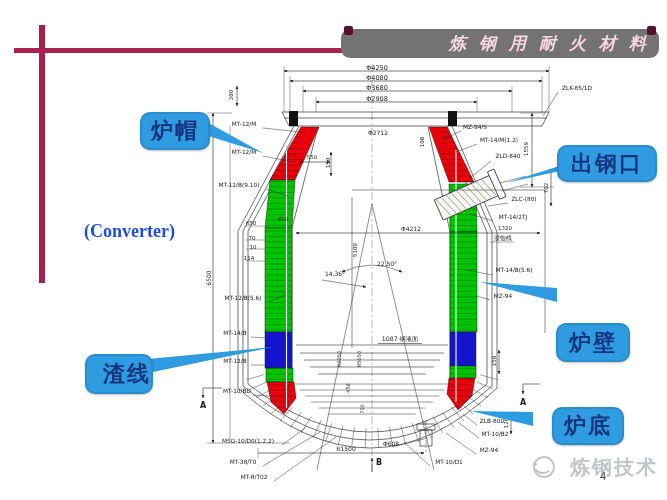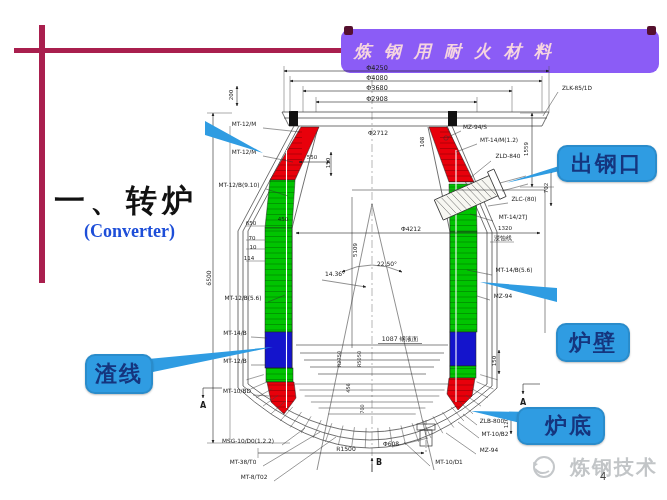--- a/index.html
+++ b/index.html
@@ -1,38 +1,38 @@
 <!DOCTYPE html>
 <html><head>
 <meta charset="utf-8">
 <style>
   html,body{margin:0;padding:0;background:#fff;}
   .slide{position:relative;width:667px;height:500px;background:#ffffff;overflow:hidden;
          font-family:"Liberation Sans",sans-serif;}
   .cross-h{position:absolute;left:14px;top:48px;width:334px;height:5px;background:#A91F4E;}
   .cross-v{position:absolute;left:39px;top:25px;width:6px;height:258px;background:#A91F4E;}
-  .banner{position:absolute;left:341px;top:29px;width:318px;height:44px;background:#8b5cf6;
-          border-radius:9px;display:flex;align-items:center;justify-content:flex-start;}
+  .banner{position:absolute;left:341px;top:29px;width:318px;height:29px;background:#737373;
+          border-radius:9px;display:flex;align-items:center;justify-content:flex-end;}
   .banner-cap{position:absolute;width:9px;height:9px;background:#55102e;border-radius:2px;top:-3px;}
   .banner-cap.left{left:3px;} .banner-cap.right{right:3px;}
   .banner-title{color:#F6D5E0;font-family:"Liberation Serif",serif;font-style:italic;
           font-weight:bold;font-size:17px;letter-spacing:13px;text-indent:13px;white-space:nowrap;}
   .sec-title{position:absolute;left:54px;top:180px;font-family:"Liberation Serif",serif;
           font-weight:bold;font-size:31px;color:#111;letter-spacing:5px;}
   .sec-sub{position:absolute;left:84px;top:221px;font-family:"Liberation Serif",serif;
           font-weight:bold;font-size:18px;color:#1d4ed8;}
   .callout{position:absolute;background:#2F9CE2;border:2px solid #2a8ccb;border-radius:10px;
           color:#15357E;font-weight:bold;font-family:"Liberation Serif",serif;
           display:flex;align-items:center;justify-content:center;font-size:22px;
           letter-spacing:2px;box-shadow:0 1px 2px rgba(0,0,0,.25);}
   .c-cap{left:140px;top:112px;width:66px;height:34px;}
   .c-tap{left:557px;top:130px;width:96px;height:33px;margin-top:15px;}
   .c-wall{left:556px;top:283px;width:70px;height:35px;margin-top:40px;}
-  .c-slag{left:85px;top:354px;width:64px;height:36px;}
-  .c-bottom{left:517px;top:407px;width:68px;height:34px;padding-left:16px;}
+  .c-slag{left:85px;top:354px;width:64px;height:36px;justify-content:flex-end;}
+  .c-bottom{left:552px;top:407px;width:68px;height:34px;}
   svg#dwg{position:absolute;left:0;top:0;}
   .watermark{position:absolute;left:530px;top:452px;display:flex;align-items:center;opacity:.8;gap:8px;}
   .wm-text{color:#b3b7ba;font-size:20px;font-weight:bold;letter-spacing:2px;
           font-family:"Liberation Serif",serif;margin-left:4px;}
   .page-num{position:absolute;left:600px;top:470px;font-size:11px;color:#444;}
   #ann-layer text{font-family:"DejaVu Sans",sans-serif;fill:#1b1b1b;}
 </style>
 </head>
 <body>
 
@@ -40,21 +40,20 @@
 
   <div class="cross-h"></div>
   <div class="cross-v"></div>
 
   <div class="banner">
     <span class="banner-cap left"></span>
     <span class="banner-title">炼钢用耐火材料</span>
     <span class="banner-cap right"></span>
   </div>
 
-  <div class="sec-title">一、转炉</div>
   <div class="sec-sub">(Converter)</div>
 
   <svg id="dwg" width="667" height="500" viewBox="0 0 667 500">
     <defs>
       <marker id="arr" viewBox="0 0 10 10" refX="9" refY="5" markerWidth="6" markerHeight="6" orient="auto-start-reverse">
         <path d="M0,1L10,5L0,9z" fill="#222"></path>
       </marker>
       <clipPath id="clipL">
         <polygon points="301,127 319,127 295,180 270,180"></polygon>
         <polygon points="270,180 295,180 292,228 265,228"></polygon>
@@ -426,20 +425,23 @@
 
     <g fill="#2F9CE2">
       <polygon points="205,121 205,135 263,153"></polygon>
       <polygon points="575,161 605,161 506,183"></polygon>
       <polygon points="557,288 557,302 480,282"></polygon>
       <polygon points="148,359 148,373 273,347"></polygon>
       <polygon points="533,412 533,426 471,411"></polygon>
     </g>
   </svg>
 
+  <div class="callout c-cap">
+      <span>炉帽</span>
+    </div>
   <div class="callout c-tap">
       <span>出钢口</span>
     </div>
   <div class="callout c-wall">
       <span>炉壁</span>
     </div>
   <div class="callout c-slag">
       <span>渣线</span>
     </div>
   <div class="callout c-bottom">

